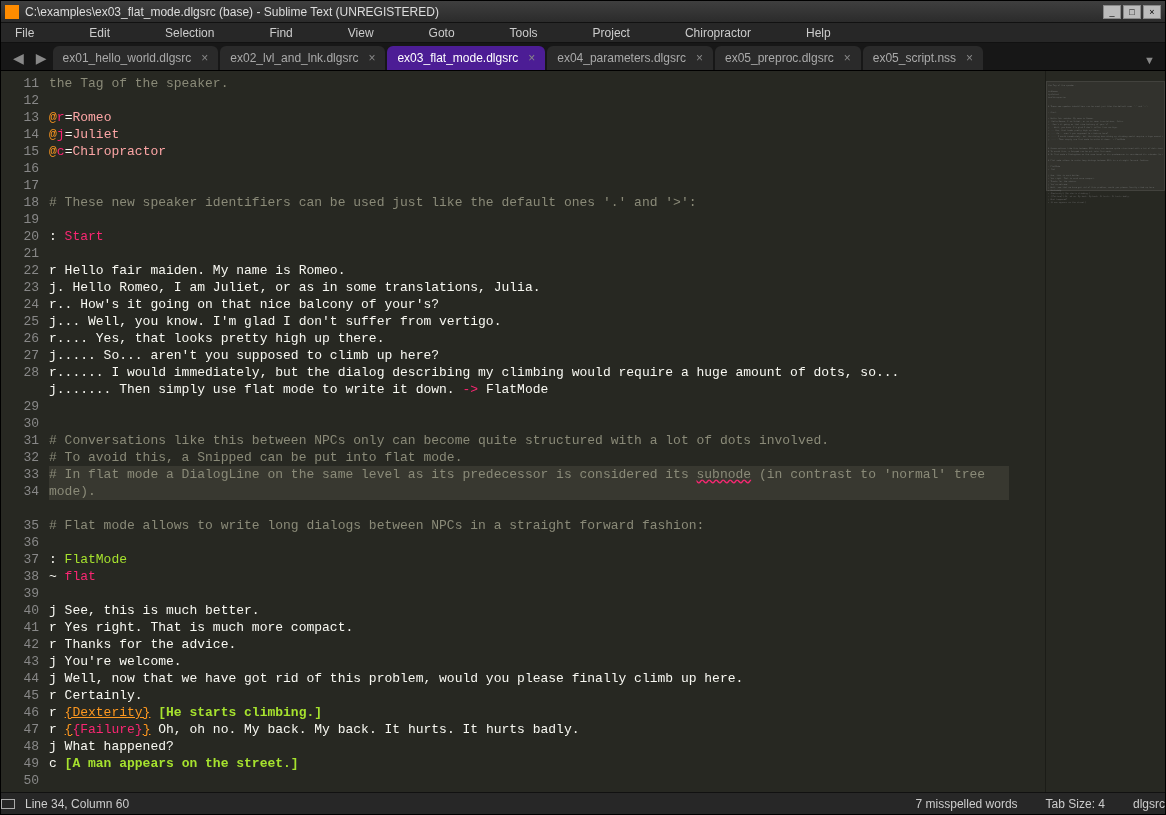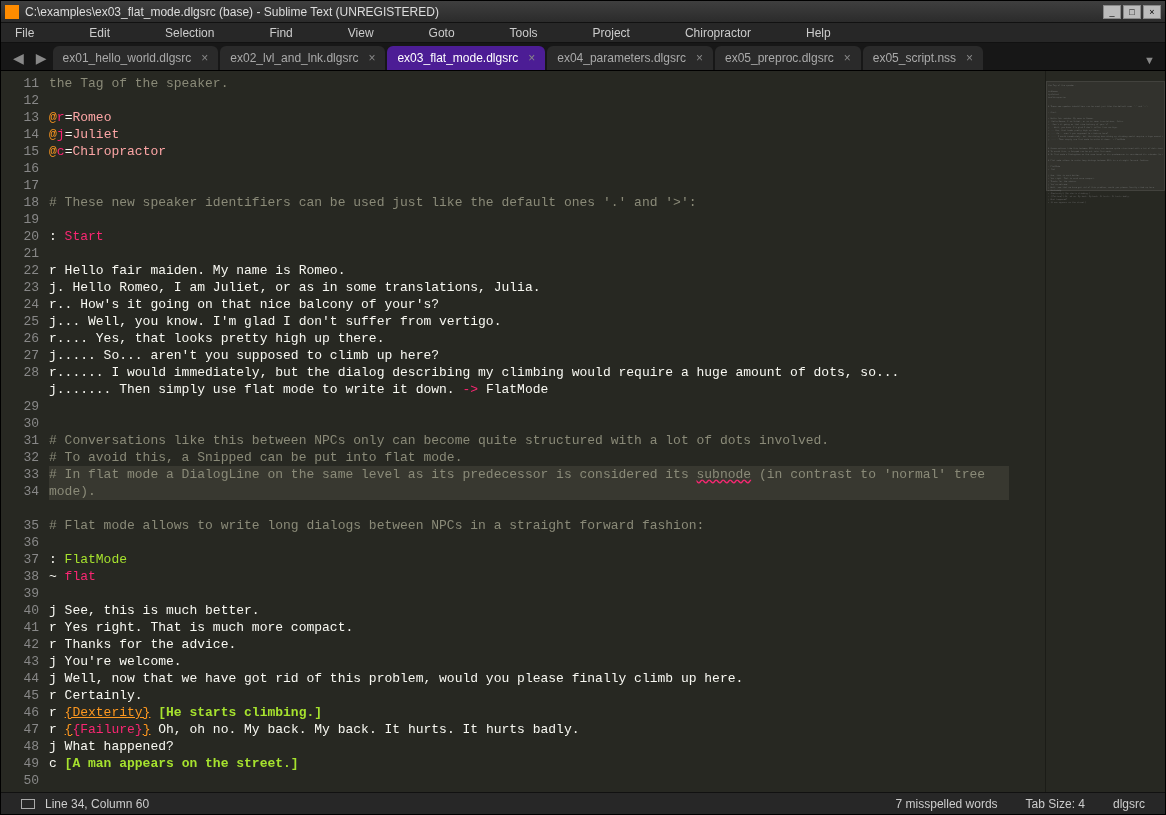--- a/index.html
+++ b/index.html
@@ -142,21 +142,21 @@
     border:1px solid rgba(255,255,255,0.08);
   }
   .minimap .mm-line { height:3px; overflow:hidden; color:#666;}
   
   .statusbar {
     height:22px;
     background:#272727;
     color:#ccc;
     font-size:12px;
     display:flex; align-items:center;
-    padding:0 20px;
+    padding:0 0;
     border-top:1px solid #111;
   }
   .statusbar .panel-icon {
     width:14px; height:10px;
     border:1px solid #aaa;
     margin-right:10px;
   }
   .statusbar .status-left { flex:1; }
   .statusbar .status-item { margin-left:28px; cursor:pointer; }
 </style>

